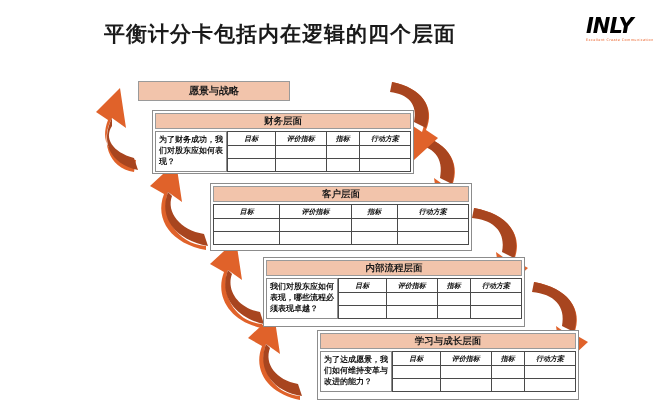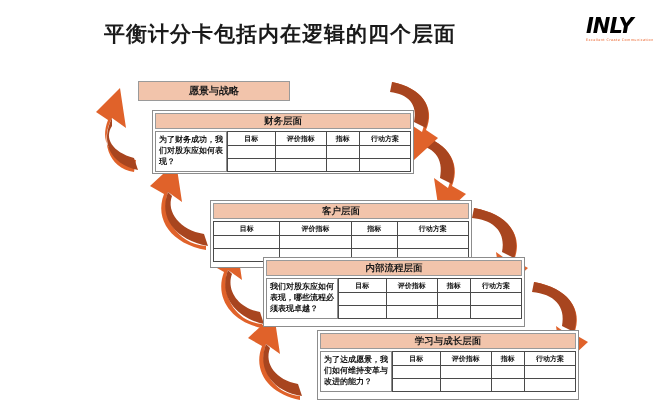--- a/index.html
+++ b/index.html
@@ -70,20 +70,21 @@
     box-sizing:border-box;
     font-size:8px;font-weight:bold;color:#111;
     line-height:11px;
     padding:2px 2px 2px 3px;
     background:#fff;
   }
   .grid{
     flex:1 1 auto;
     border-collapse:collapse;
     table-layout:fixed;
+    font-style:italic;
   }
   .grid td{
     border:1px solid #4a4a4a;
     height:12px;
     font-size:7px;font-weight:bold;color:#111;
     text-align:center;
     padding:0;
   }
   .grid tr.head td{height:13px;}
   .c1{width:26%}.c2{width:28%}.c3{width:18%}.c4{width:28%}
@@ -169,21 +170,21 @@
               <td></td>
               <td></td>
               <td></td>
               <td></td>
             </tr>
       </tbody>
         </table>
     </div>
   </div>
 
-  <div class="panel" id="p1" style="left:210px;top:200px;width:262px;height:68px;">
+  <div class="panel" id="p1" style="left:210px;top:183px;width:262px;height:68px;">
     <div class="panel-head">客户层面</div>
     <div class="panel-body">
       <table class="grid">
         <tbody>
             <tr class="head">
           <td class="c1">目标</td>
           <td class="c2">评价指标</td>
           <td class="c3">指标</td>
           <td class="c4">行动方案</td>
         </tr>

